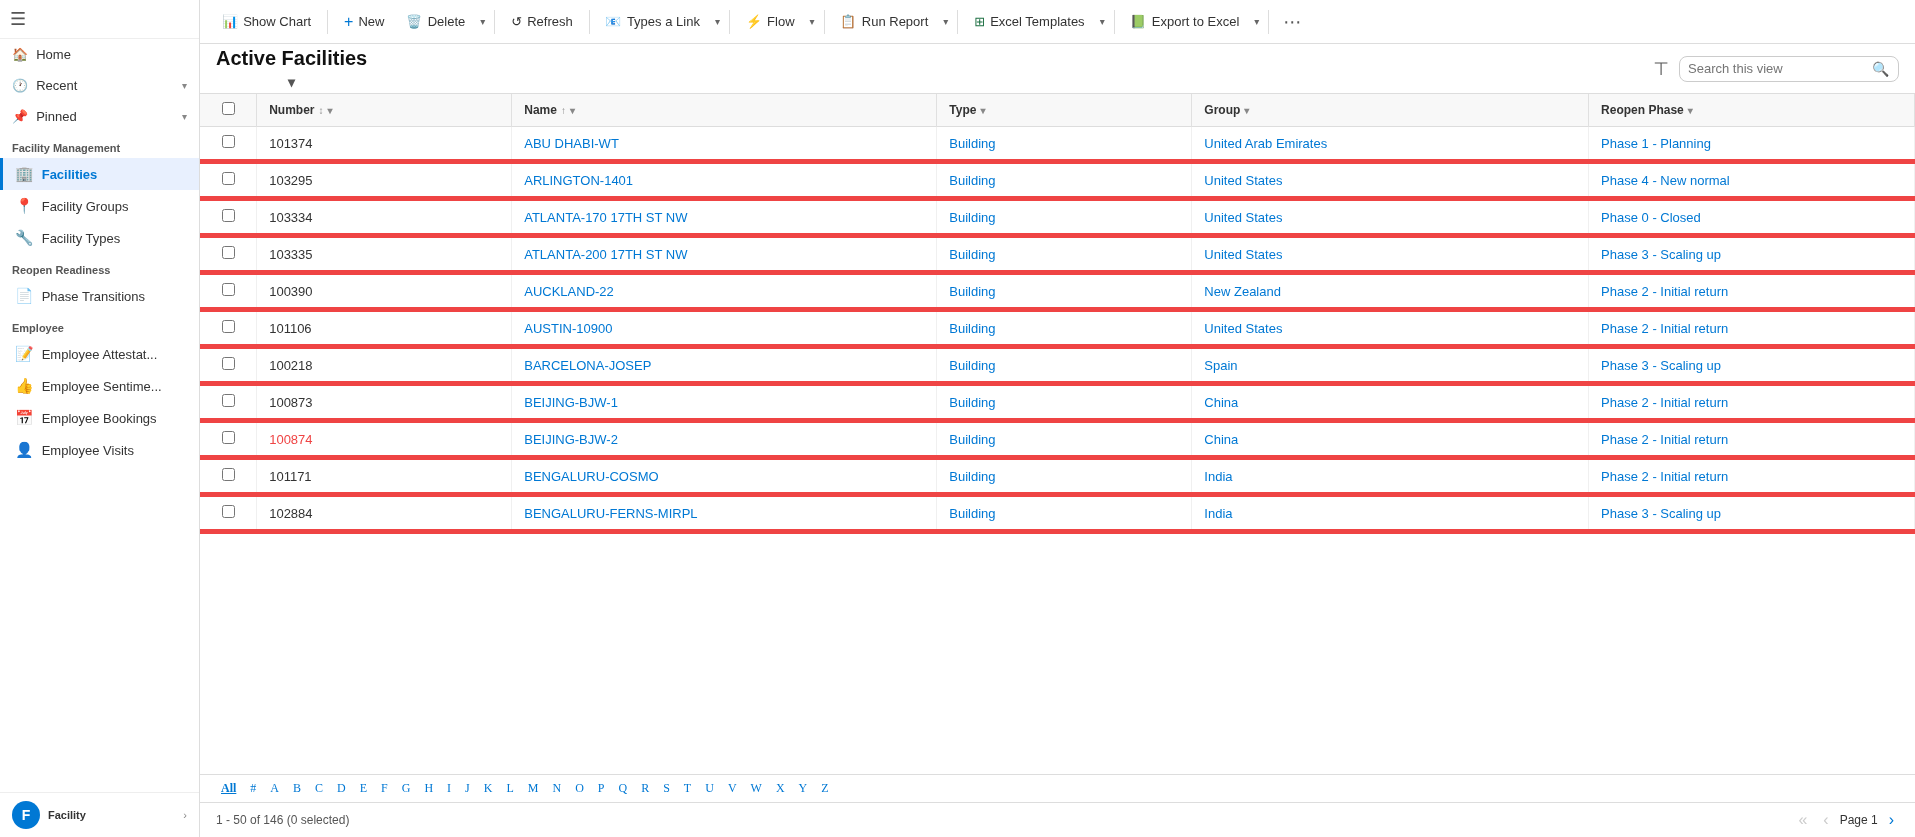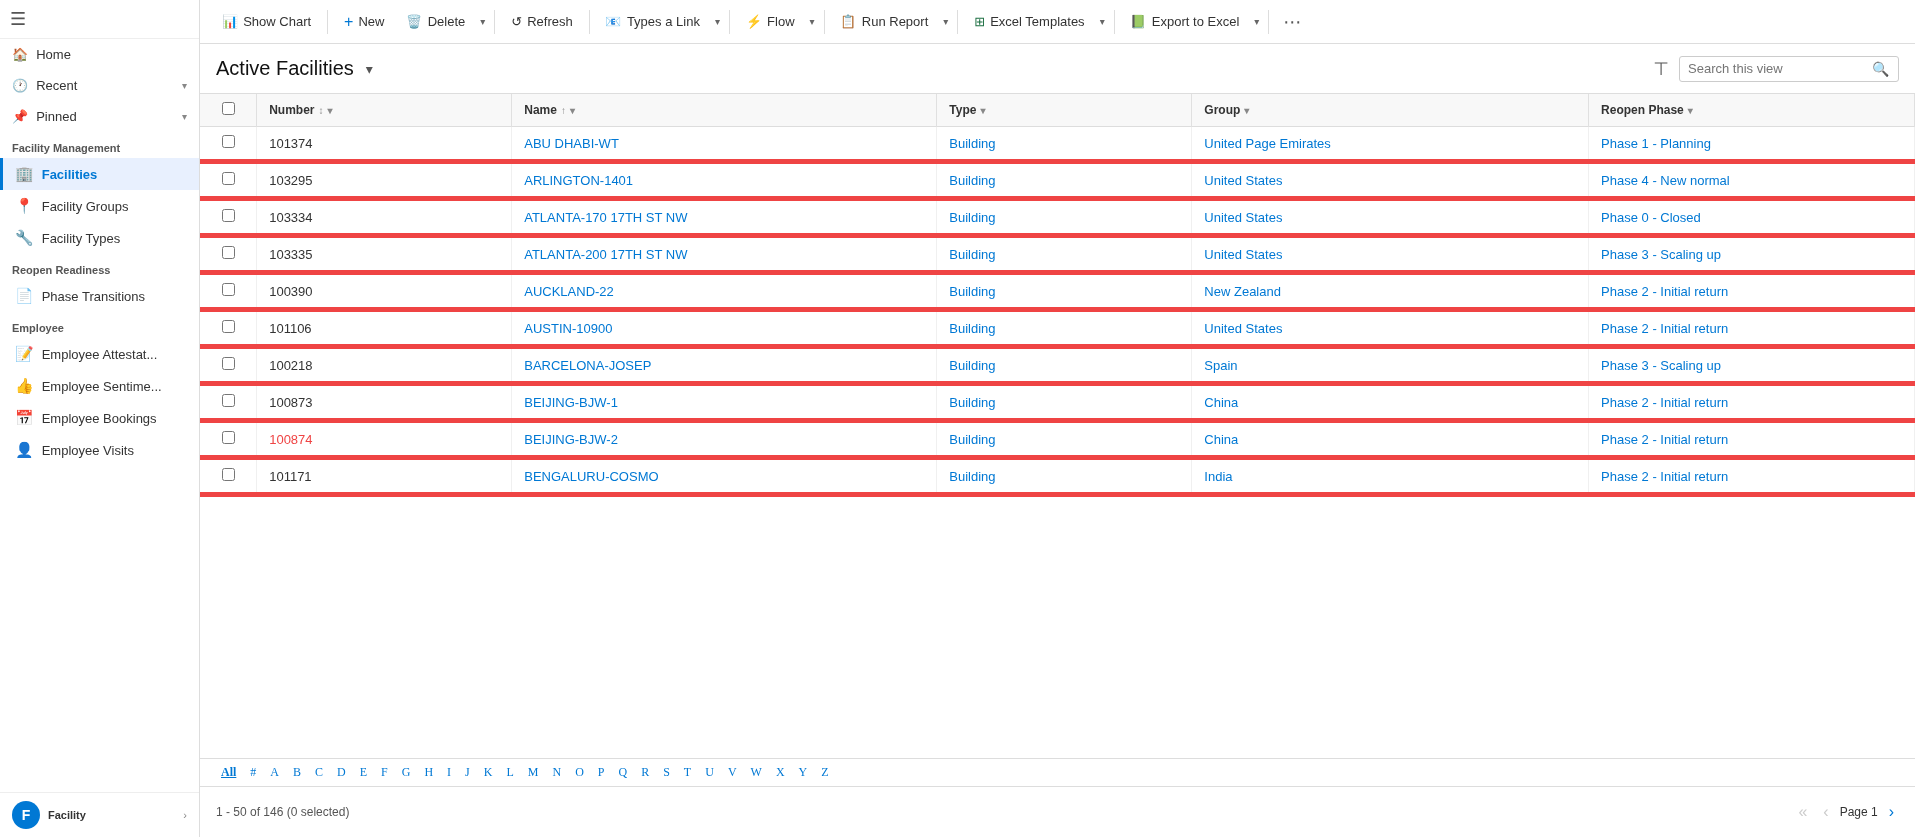--- a/index.html
+++ b/index.html
@@ -137,39 +137,40 @@
       display: flex;
       align-items: center;
       padding: 8px 16px;
       border-bottom: 1px solid #ddd;
       background: #fff;
       height: 50px;
       flex-shrink: 0;
     }
     .view-title {
       font-size: 20px;
-      font-weight: 400;
+      font-weight: 700;
       color: #111;
       display: flex;
       align-items: center;
-      gap: 12px;
+      gap: 4px;
+      flex-direction: column;
     }
     .view-title .chevron { font-size: 14px; color: #555; cursor: pointer; }
     .view-header-right {
       margin-left: auto;
       display: flex;
       align-items: center;
       gap: 10px;
     }
     .filter-icon { font-size: 18px; color: #555; cursor: pointer; }
     .search-box {
       display: flex;
       align-items: center;
       border: 1px solid #ccc;
-      border-radius: 3px;
+      border-radius: 8px;
       padding: 4px 8px;
       width: 220px;
       background: #fff;
     }
     .search-box input {
       border: none;
       outline: none;
       font-size: 13px;
       color: #333;
       width: 100%;
@@ -258,21 +259,21 @@
     }
     .alpha-btn.active-alpha {
       text-decoration: underline;
       font-weight: 700;
     }
 
     
     .table-footer {
       display: flex;
       align-items: center;
-      padding: 14px 16px;
+      padding: 6px 16px;
       border-top: 1px solid #ddd;
       background: #fff;
       font-size: 12px;
       color: #555;
       flex-shrink: 0;
       justify-content: space-between;
     }
     .pagination {
       display: flex;
       align-items: center;
@@ -477,21 +478,21 @@
         </tr>
       </thead>
       <tbody id="table-body">
       <tr>
       <td class="checkbox-cell">
         <input type="checkbox" style="">
       </td>
       <td style="color:#333;">101374</td>
       <td><span class="link-text">ABU DHABI-WT</span></td>
       <td><span class="link-text">Building</span></td>
-      <td><span class="link-text">United Page Emirates</span></td>
+      <td><span class="link-text">United Arab Emirates</span></td>
       <td><span class="link-text">Phase 1 - Planning</span></td>
     </tr>
           <tr>
       <td class="checkbox-cell">
         <input type="checkbox" style="">
       </td>
       <td style="color:#333;">103295</td>
       <td><span class="link-text">ARLINGTON-1401</span></td>
       <td><span class="link-text">Building</span></td>
       <td><span class="link-text">United States</span></td>
@@ -569,20 +570,30 @@
     </tr>
           <tr>
       <td class="checkbox-cell">
         <input type="checkbox" style="">
       </td>
       <td style="color:#333;">101171</td>
       <td><span class="link-text">BENGALURU-COSMO</span></td>
       <td><span class="link-text">Building</span></td>
       <td><span class="link-text">India</span></td>
       <td><span class="link-text">Phase 2 - Initial return</span></td>
+    </tr>
+          <tr>
+      <td class="checkbox-cell">
+        <input type="checkbox" style="">
+      </td>
+      <td style="color:#333;">102884</td>
+      <td><span class="link-text">BENGALURU-FERNS-MIRPL</span></td>
+      <td><span class="link-text">Building</span></td>
+      <td><span class="link-text">India</span></td>
+      <td><span class="link-text">Phase 3 - Scaling up</span></td>
     </tr>
         </tbody>
     </table>
   </div>
 
   <div class="alpha-bar" id="alpha-bar">
   <button class="alpha-btn active-alpha">All</button>
       <button class="alpha-btn">#</button>
       <button class="alpha-btn">A</button>
       <button class="alpha-btn">B</button>

